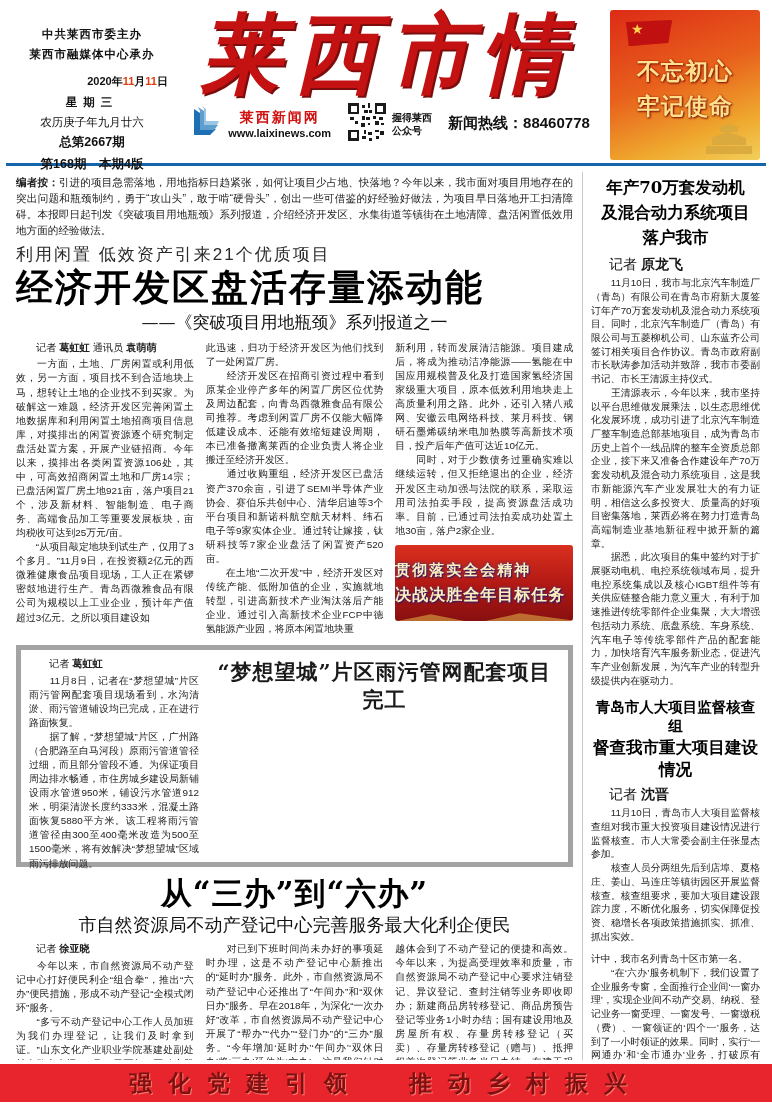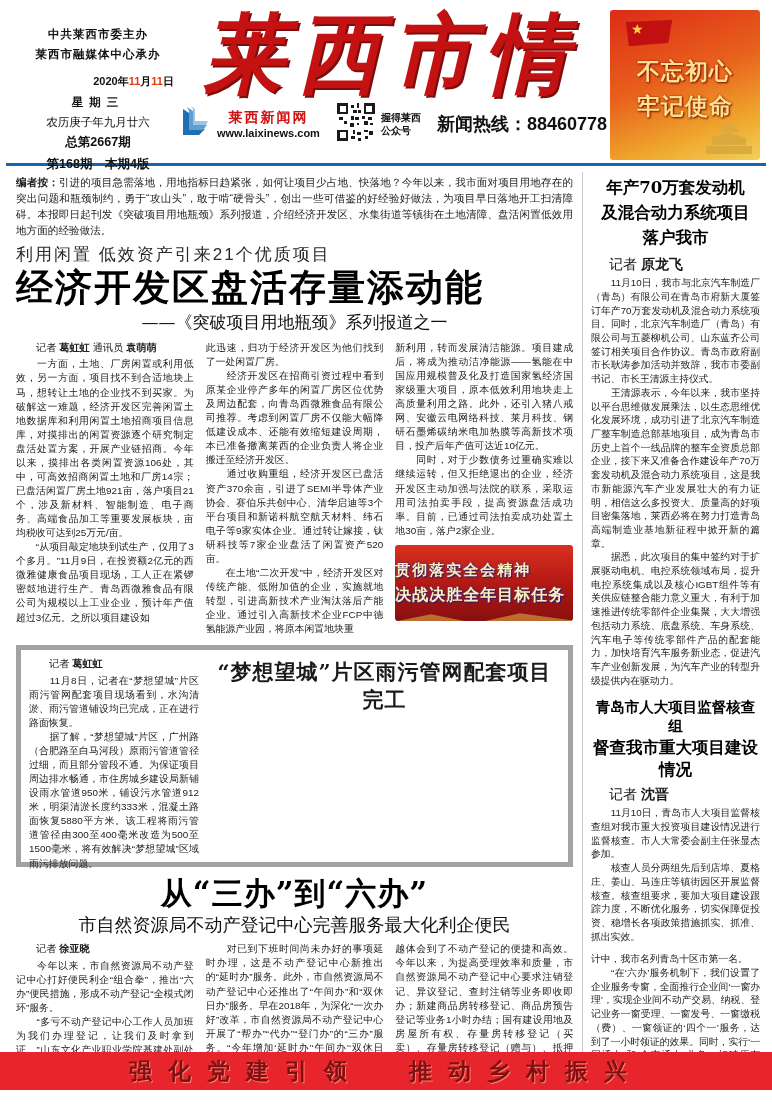--- a/index.html
+++ b/index.html
@@ -3,40 +3,40 @@
 <meta charset="utf-8">
 <style>
   html,body{margin:0;padding:0;background:#efefed;}
   .page{position:relative;width:772px;height:1106px;background:#ffffff;margin:0 auto;overflow:hidden;
         font-family:"Liberation Sans","DejaVu Sans",sans-serif;color:#1a1a1a;}
   .serif{font-family:"DejaVu Serif","Liberation Serif",serif;}
   .prewrap{white-space:pre-wrap;}
   .preline{white-space:pre-line;}
 
   
-  .masthead{display:flex;box-sizing:border-box;height:163px;padding:10px 12px 5px 16px;margin-left:6px;}
+  .masthead{display:flex;box-sizing:border-box;height:163px;padding:10px 12px 5px 16px;}
   .mh-info{width:152px;padding-top:14px;text-align:center;font-size:11.5px;line-height:1.75;color:#111;}
   .mh-sponsor{font-weight:bold;letter-spacing:1px;}
   .mh-date{font-size:11px;font-weight:bold;margin-top:8px;text-align:right;}
   .mh-date .num{color:#e03c10;}
   .mh-weekday{letter-spacing:6px;font-weight:bold;}
   .mh-lunar{font-size:11.5px;}
   .mh-issue{font-size:12.5px;font-weight:bold;}
   .mh-center{flex:1;display:flex;flex-direction:column;align-items:center;}
   .paper-title{font-family:"DejaVu Serif","Liberation Serif",serif;font-weight:900;font-style:italic;
       font-size:82px;line-height:1.02;color:#c41212;letter-spacing:12px;
       text-shadow:2px 2px 0 #7d0d0d;transform:scaleY(1.06);margin-top:2px;}
   .mh-row{display:flex;align-items:center;gap:16px;margin-top:6px;}
   .logo-wrap{display:flex;align-items:center;gap:6px;}
   .logo-txt{text-align:center;}
   .site-name{color:#d01111;font-weight:900;font-size:14px;letter-spacing:2px;}
   .site-url{font-weight:bold;font-size:11px;color:#111;}
   .qr-wrap{display:flex;align-items:center;gap:5px;}
   .qr-caption{font-size:10px;font-weight:bold;line-height:1.3;color:#111;}
-  .hotline{font-size:18px;font-weight:900;color:#111;text-align:center;}
+  .hotline{font-size:15px;font-weight:900;color:#111;text-align:center;}
   .mh-banner{width:150px;height:150px;border-radius:3px;position:relative;overflow:hidden;
       background:linear-gradient(160deg,#dd2b16 0%,#e8611c 45%,#efa92e 78%,#f2cf5a 100%);}
   .mh-banner .slogan{position:absolute;top:44px;left:0;right:0;text-align:center;
       font-family:"DejaVu Serif","Liberation Serif",serif;font-weight:900;font-size:23px;line-height:1.5;
       color:#ffe08c;letter-spacing:1px;text-shadow:1px 1px 2px #7a1004,0 0 2px #a32008;}
   .flag{position:absolute;top:10px;left:16px;width:46px;height:26px;background:#c01010;
       clip-path:polygon(0 8%,100% 0,92% 88%,6% 100%);box-shadow:1px 1px 2px rgba(90,10,0,.6);}
   .flag .star{position:absolute;left:5px;top:1px;color:#ffd24a;font-size:14px;}
   .tam{position:absolute;right:4px;bottom:2px;opacity:.9;}
   .blue-rule{height:3px;background:#1565ad;margin:0 6px;}
@@ -89,21 +89,21 @@
   
   .sd-h1{text-align:center;font-weight:900;font-size:16.5px;line-height:1.5;color:#000;margin:4px 0 6px;}
   .sd-byline{font-size:14px;padding-left:18px;margin:1px 0 2px;}
   .sd-byline b{font-weight:900;}
   .sd-body{font-size:9.8px;line-height:1.4;text-align:justify;color:#222;}
   .sd-h2a{text-align:center;font-size:14.5px;font-weight:600;color:#000;margin-top:11px;}
   .sd-h2b{text-align:center;font-size:16.5px;font-weight:900;color:#000;margin:1px 0 5px;}
 
   
   .page-rule{position:absolute;left:10px;right:10px;bottom:41px;height:1px;background:#bbb;}
-  .bottom-banner{position:absolute;left:0;right:0;bottom:16px;height:38px;background:#e8252d;
+  .bottom-banner{position:absolute;left:0;right:0;bottom:4px;height:38px;background:#e8252d;
       display:flex;align-items:center;justify-content:center;gap:46px;}
   .bottom-banner span{font-family:"DejaVu Serif","Liberation Serif",serif;font-weight:900;font-size:23px;
       color:#7d1111;letter-spacing:16px;text-shadow:1px 1px 0 #ff7a6e;}
 </style>
 </head>
 <body>
 
 <div class="page">
 
   <div class="masthead">

